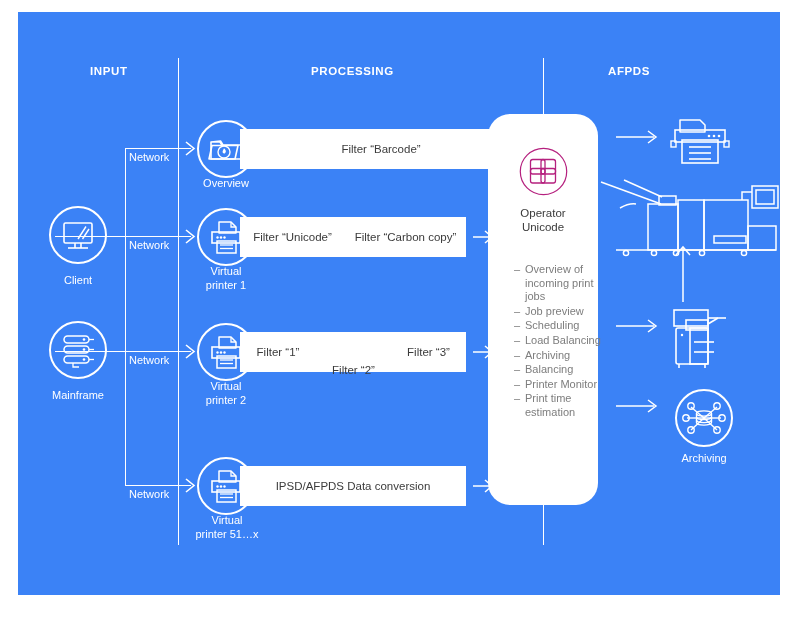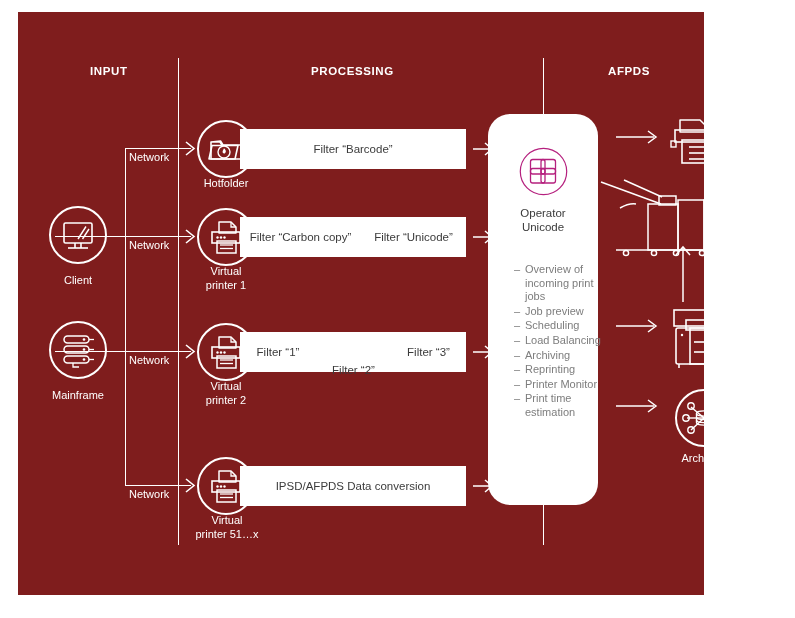--- a/index.html
+++ b/index.html
@@ -1,20 +1,20 @@
 <!DOCTYPE html>
 <html><head>
 <meta charset="utf-8">
 <style>
   html,body{margin:0;padding:0;background:#ffffff;}
   body{width:795px;height:618px;font-family:"Liberation Sans",sans-serif;overflow:hidden;}
 
   #stage{position:relative;width:795px;height:618px;background:#ffffff;}
 
-  #panel{position:absolute;left:18px;top:12px;width:686px;height:583px;background:#7f1d1d;overflow:hidden;}
+  #panel{position:absolute;left:18px;top:12px;width:762px;height:583px;background:#3b82f6;overflow:hidden;}
 
   
   .sec-title{position:absolute;color:#ffffff;font-size:11.5px;font-weight:bold;letter-spacing:.6px;}
 
   
   .divider{position:absolute;width:1px;background:#ffffff;}
 
   
   .badge{position:absolute;border:2px solid #ffffff;border-radius:50%;box-sizing:border-box;}
   .badge svg{position:absolute;left:0;top:0;}
@@ -109,23 +109,23 @@
     <div class="cap" style="left:5px;top:377px;width:110px;">Mainframe</div>
 
     <div class="badge" style="left:179px;top:108px;width:58px;height:58px;">
       <svg width="54" height="54" viewBox="0 0 54 54">
         <path d="M12 20 v17 h30 l0 -14 h-18 l-2.5 -4 z M12 20 h9 l2.5 4" fill="none" stroke="#fff" stroke-width="1.6" stroke-linejoin="round"></path>
         <path d="M13 23.5 h26 l-3 13.5 h-26 z" fill="none" stroke="#fff" stroke-width="1.6" stroke-linejoin="round"></path>
         <circle cx="25" cy="30" r="6" fill="none" stroke="#fff" stroke-width="1.4"></circle>
         <path d="M25 26.3 c2.4 2.4 2.1 3.6 1.2 4.6 c-.9 1 -2.6 .6 -2.6 -.9 c0 -1.1 .8 -2.3 1.4 -3.7 z" fill="#fff"></path>
       </svg>
     </div>
-    <div class="cap" style="left:158px;top:165px;width:100px;">Hotfolder</div>
-
-    <div class="fbar" style="left:222px;top:117px;width:226px;height:40px;">
+    <div class="cap" style="left:158px;top:165px;width:100px;">Overview</div>
+
+    <div class="fbar" style="left:222px;top:117px;width:226px;height:40px;padding-left:28px;">
       <div class="fseg" style="flex:1;">Filter “Barcode”</div>
     </div>
     <svg class="arrow" style="left:455px;top:128px;" width="22" height="18">
       <line x1="0" y1="9" x2="18" y2="9" stroke="#fff" stroke-width="1.5"></line>
       <polyline points="12,3 19,9 12,15" fill="none" stroke="#fff" stroke-width="1.5"></polyline>
     </svg>
 
     <div class="badge" style="left:179px;top:196px;width:58px;height:58px;">
       <svg width="54" height="54" viewBox="0 0 54 54">
         <path d="M20 12 h12 l5 5 v6 h-17 z" fill="none" stroke="#fff" stroke-width="1.5" stroke-linejoin="round"></path>
@@ -136,22 +136,22 @@
         <circle cx="25.5" cy="27.5" r="1.2" fill="#fff"></circle>
         <rect x="18" y="31" width="19" height="12" fill="none" stroke="#fff" stroke-width="1.5"></rect>
         <line x1="21" y1="35" x2="34" y2="35" stroke="#fff" stroke-width="1.3"></line>
         <line x1="21" y1="38.5" x2="34" y2="38.5" stroke="#fff" stroke-width="1.3"></line>
       </svg>
     </div>
     <div class="cap" style="left:158px;top:253px;width:100px;white-space:pre-line;">Virtual
 printer 1</div>
 
     <div class="fbar" style="left:222px;top:205px;width:226px;height:40px;">
+      <div class="fseg" style="width:105px;">Filter “Unicode”</div>
       <div class="fseg" style="flex:1;">Filter “Carbon copy”</div>
-      <div class="fseg" style="width:105px;">Filter “Unicode”</div>
     </div>
     <svg class="arrow" style="left:455px;top:216px;" width="22" height="18">
       <line x1="0" y1="9" x2="18" y2="9" stroke="#fff" stroke-width="1.5"></line>
       <polyline points="12,3 19,9 12,15" fill="none" stroke="#fff" stroke-width="1.5"></polyline>
     </svg>
 
     <div class="badge" style="left:179px;top:311px;width:58px;height:58px;">
       <svg width="54" height="54" viewBox="0 0 54 54">
         <path d="M20 12 h12 l5 5 v6 h-17 z" fill="none" stroke="#fff" stroke-width="1.5" stroke-linejoin="round"></path>
         <path d="M32 12 v5 h5" fill="none" stroke="#fff" stroke-width="1.3"></path>
@@ -211,21 +211,21 @@
       </svg>
       <div class="ctitle" style="position:absolute;left:0;top:92px;width:110px;">Operator</div>
       <div class="ctitle" style="position:absolute;left:0;top:106px;width:110px;">Unicode</div>
 
       <ul style="position:absolute;left:12px;top:135px;width:92px;">
         <li>Overview of incoming print jobs</li>
         <li>Job preview</li>
         <li>Scheduling</li>
         <li>Load Balancing</li>
         <li>Archiving</li>
-        <li>Reprinting</li>
+        <li>Balancing</li>
         <li>Printer Monitor</li>
         <li>Print time estimation</li>
       </ul>
     </div>
 
     <svg class="arrow" style="left:598px;top:116px;" width="44" height="18">
       <line x1="0" y1="9" x2="38" y2="9" stroke="#fff" stroke-width="1.5"></line>
       <polyline points="32,3 40,9 32,15" fill="none" stroke="#fff" stroke-width="1.5"></polyline>
     </svg>
     <svg class="arrow" style="left:598px;top:305px;" width="44" height="18">

